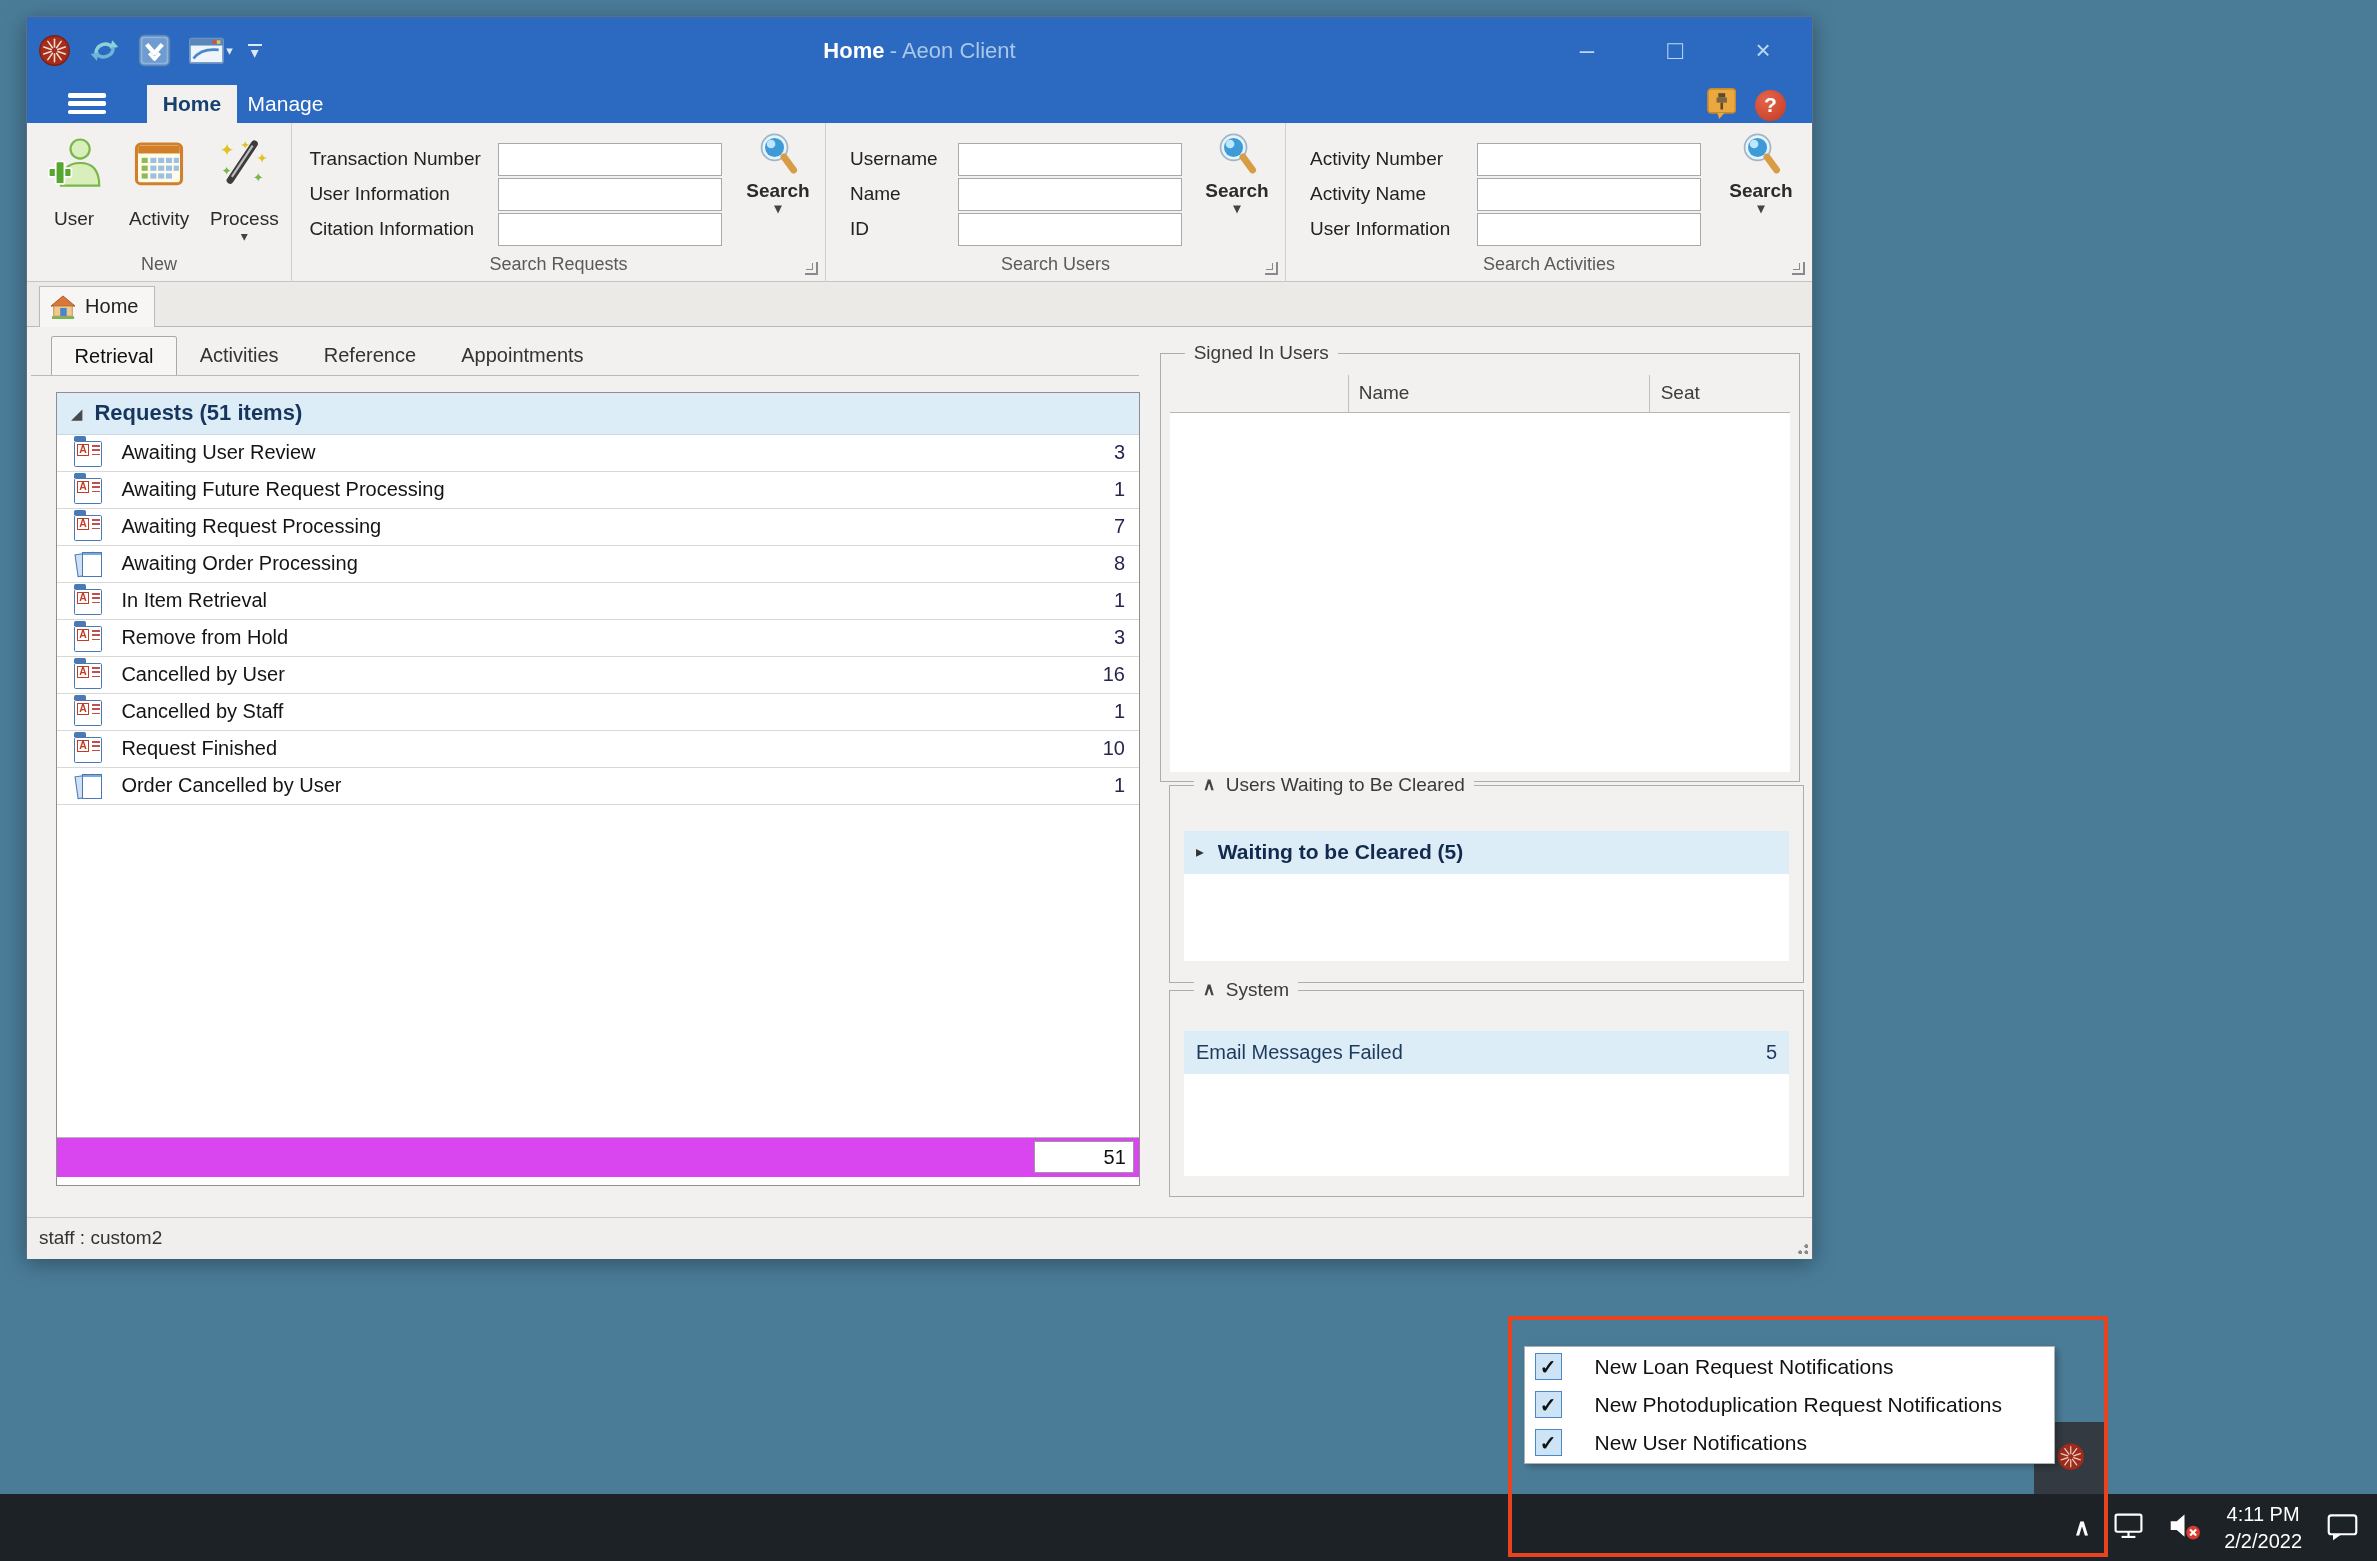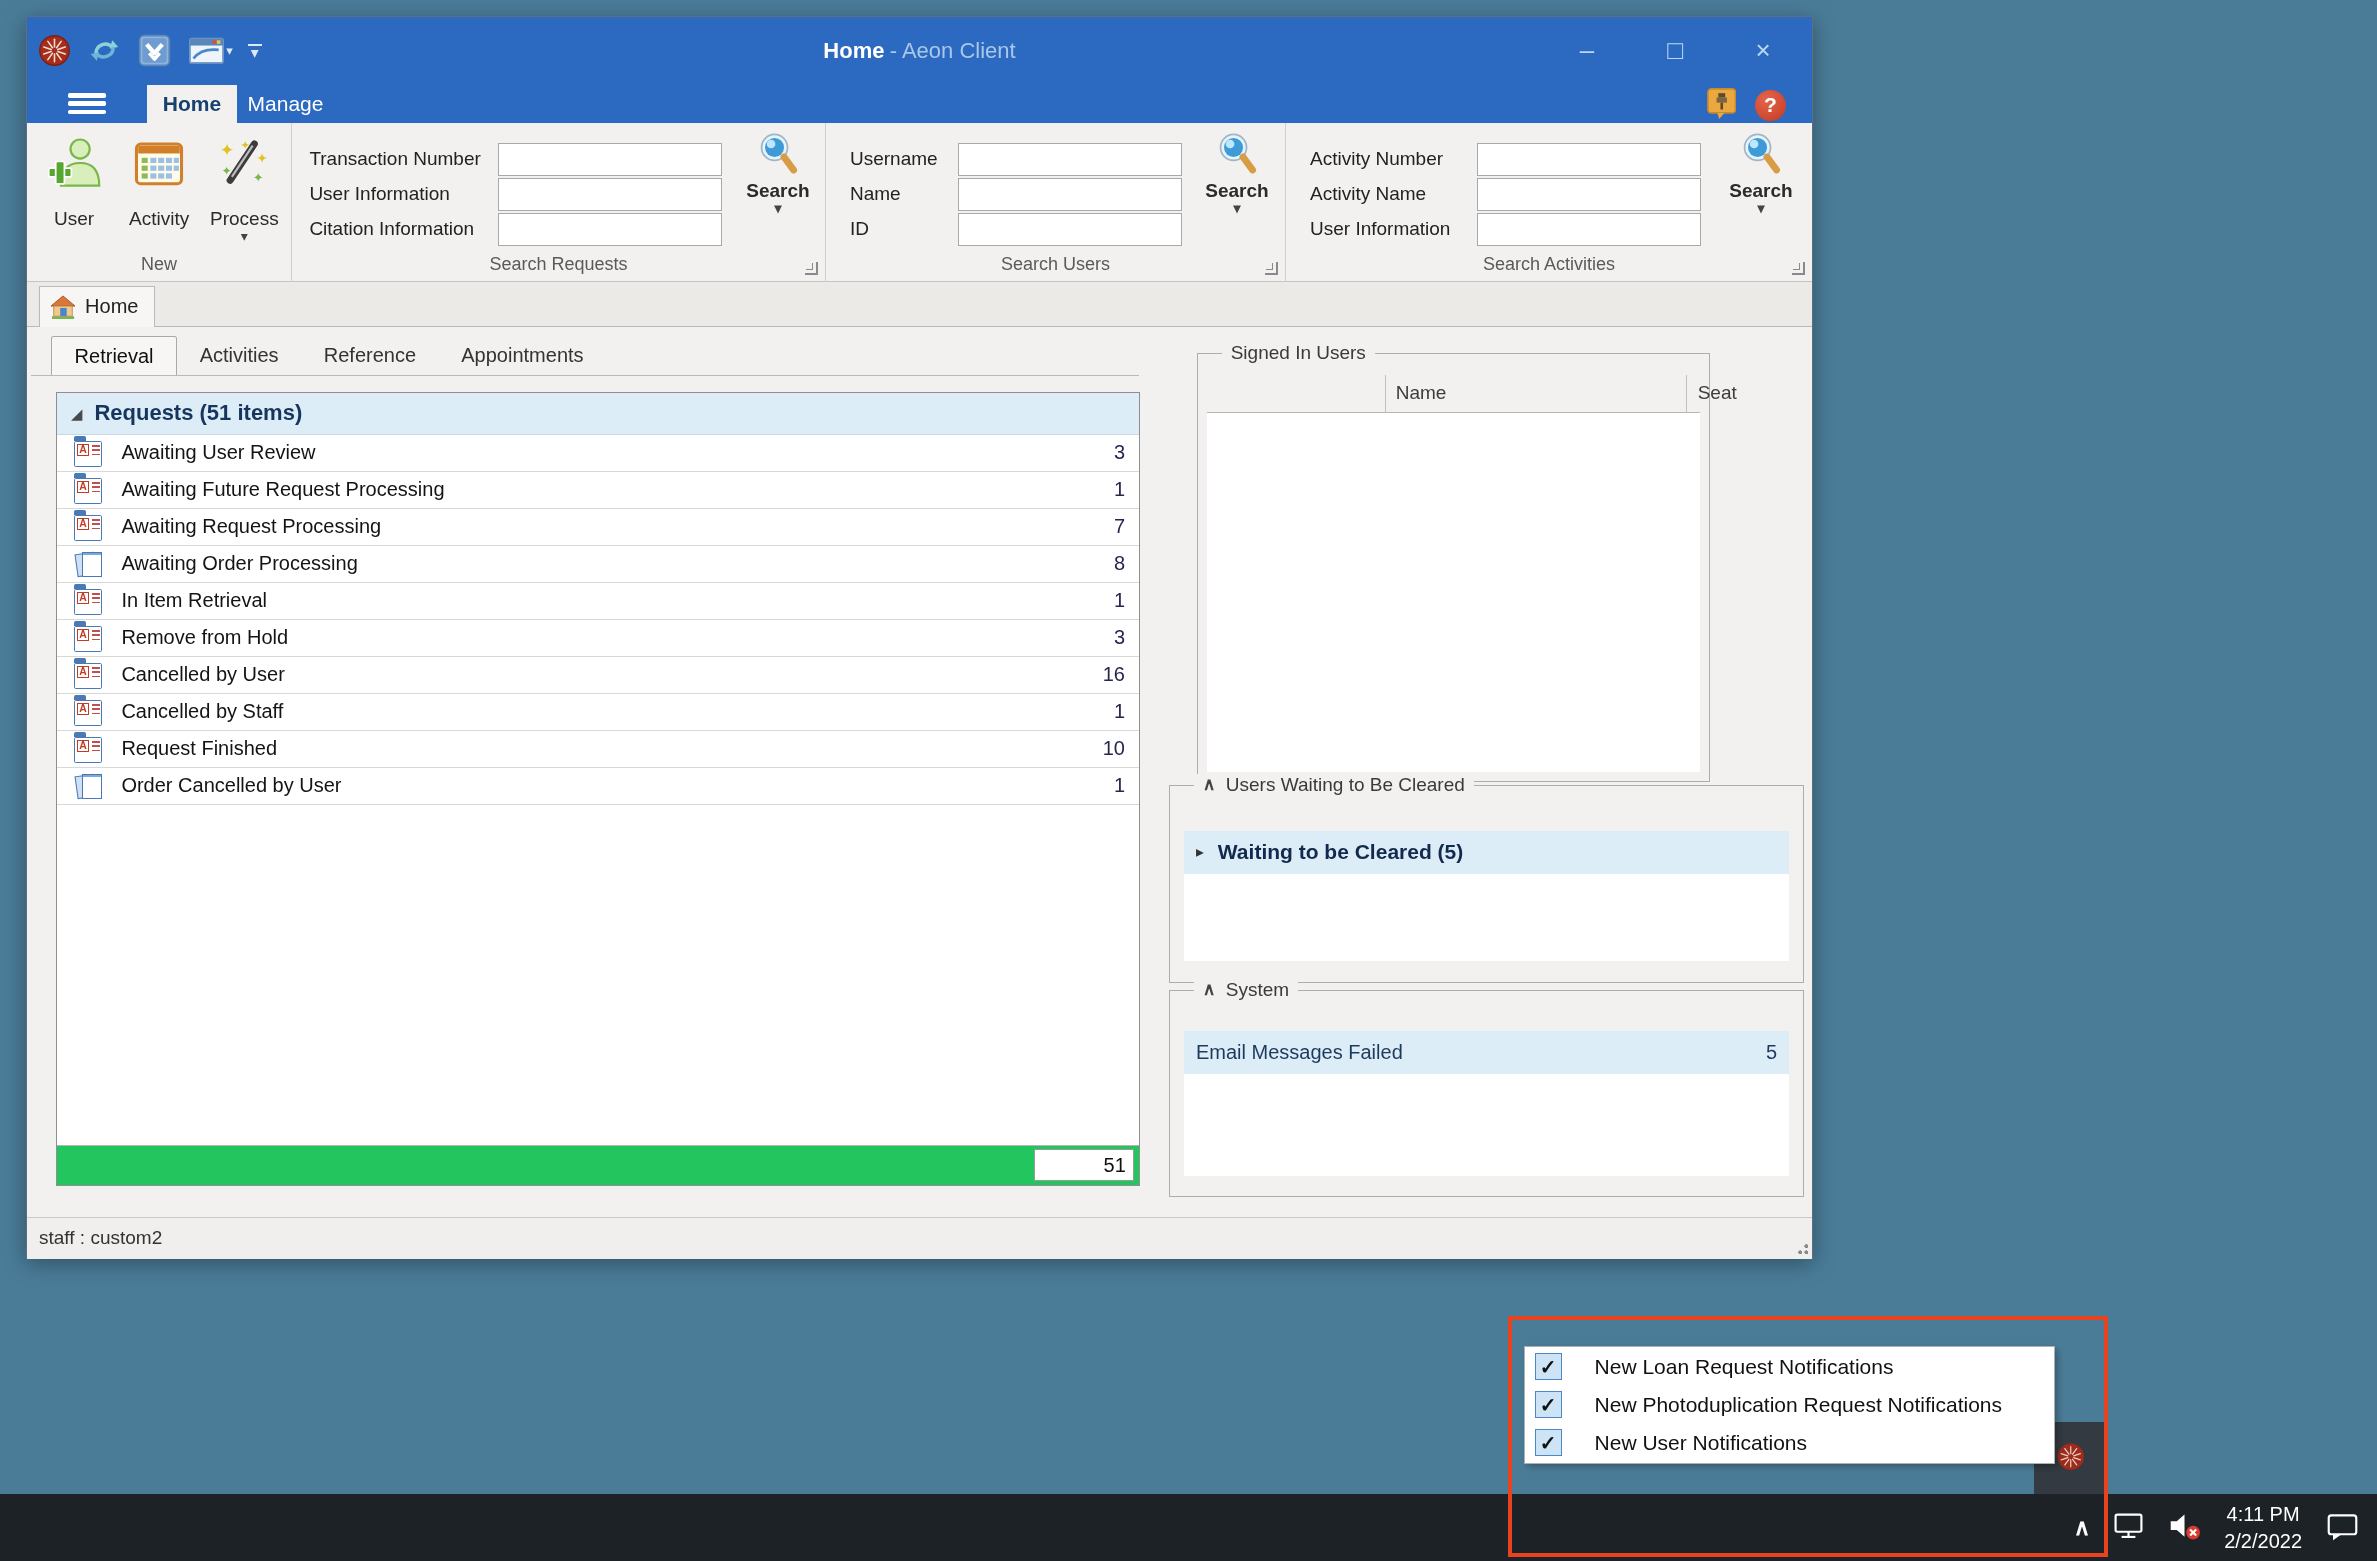--- a/index.html
+++ b/index.html
@@ -64,21 +64,21 @@
   .ctab.active { background:#f7f6f4; border:0.9px solid #a9a9a9; border-bottom:none; border-radius:2.6px 2.6px 0 0; color:#111; }
   .ctab-line { position:absolute; left:4.3px; top:48px; width:1108px; height:0; border-top:0.9px solid #b9b9b9; }
 
   .req-list { position:absolute; left:29px; top:65px; width:1084px; height:794px; background:#fff; border:0.9px solid #8f8f8f; }
   .group-header { height:42px; background:#ddedf8; display:flex; align-items:center; padding-left:14px; border-bottom:0.9px solid #c9d8e4; }
   .group-header .tri { font-size:14.8px; color:#4a4a4a; margin-right:12px; }
   .group-header .txt { font-size:22px; font-weight:bold; color:#17365d; }
   .lrow { height:37px; display:flex; align-items:center; border-bottom:0.9px solid #d8d8d8; padding:0 14px 0 17.4px; background:#fff; }
   .lrow .label { font-size:20px; color:#141414; margin-left:19px; flex:1; }
   .lrow .count { font-size:20px; color:#26264f; }
-  .list-footer { position:absolute; left:0; bottom:0; width:100%; height:40px; background:#22c55e; border-top:0.9px solid #b5b5b5; }
+  .list-footer { position:absolute; left:0; bottom:8px; width:100%; height:40px; background:#d946ef; border-top:0.9px solid #b5b5b5; }
   .total-box { position:absolute; right:5.2px; top:3.5px; width:100px; height:32px; background:#fff; border:0.9px solid #9a9a9a; font-size:20px; color:#111; text-align:right; line-height:30px; padding-right:7px; }
 
   
   .req-icon { position:relative; width:28px; height:26px; border:1.7px solid #4a7ab5; background:#fff; border-radius:1.7px; flex:none; margin-top:2.6px; }
   .req-icon::before { content:""; position:absolute; top:-6px; left:-1.7px; width:12px; height:5.2px; background:#4a7ab5; border-radius:1.7px 1.7px 0 0; }
   .req-icon::after { content:""; position:absolute; right:1.7px; top:3.5px; width:7.8px; height:12px;
      background:repeating-linear-gradient(#c0504d 0 1.7px, transparent 1.7px 4.3px); }
   .req-icon .a { position:absolute; left:1.7px; top:2.6px; width:12px; height:12px; border:0.9px solid #c23b22; color:#c23b22; font-weight:bold; font-size:10.4px; line-height:10.4px; text-align:center; background:#fff; }
   .order-icon { position:relative; width:28px; height:28px; flex:none; }
   .order-icon::before { content:""; position:absolute; left:1.7px; top:3.5px; width:17.4px; height:21px; background:#cfe0f4; border:1.7px solid #4a7ab5; transform:rotate(-8deg); }
@@ -454,21 +454,21 @@
         <span class="order-icon"></span>
         <span class="label">Order Cancelled by User</span>
           <span class="count">1</span>
       </div>
 
       <div class="list-footer">
         <div class="total-box">51</div>
       </div>
     </div>
 
-    <div class="gbox" style="left:1170px;top:26px;width:513px;height:429px">
+    <div class="gbox" style="left:1133px;top:26px;width:640px;height:429px">
       <div class="gtitle">
           <span>Signed In Users</span>
         </div>
       <div class="siu-table-header">
         <span class="siu-col-sep" style="left:178px"></span>
         <span class="siu-col-sep" style="left:479px"></span>
         <span class="siu-col-label" style="left:189px">Name</span>
         <span class="siu-col-label" style="left:491px">Seat</span>
       </div>
       <div class="siu-body"></div>

